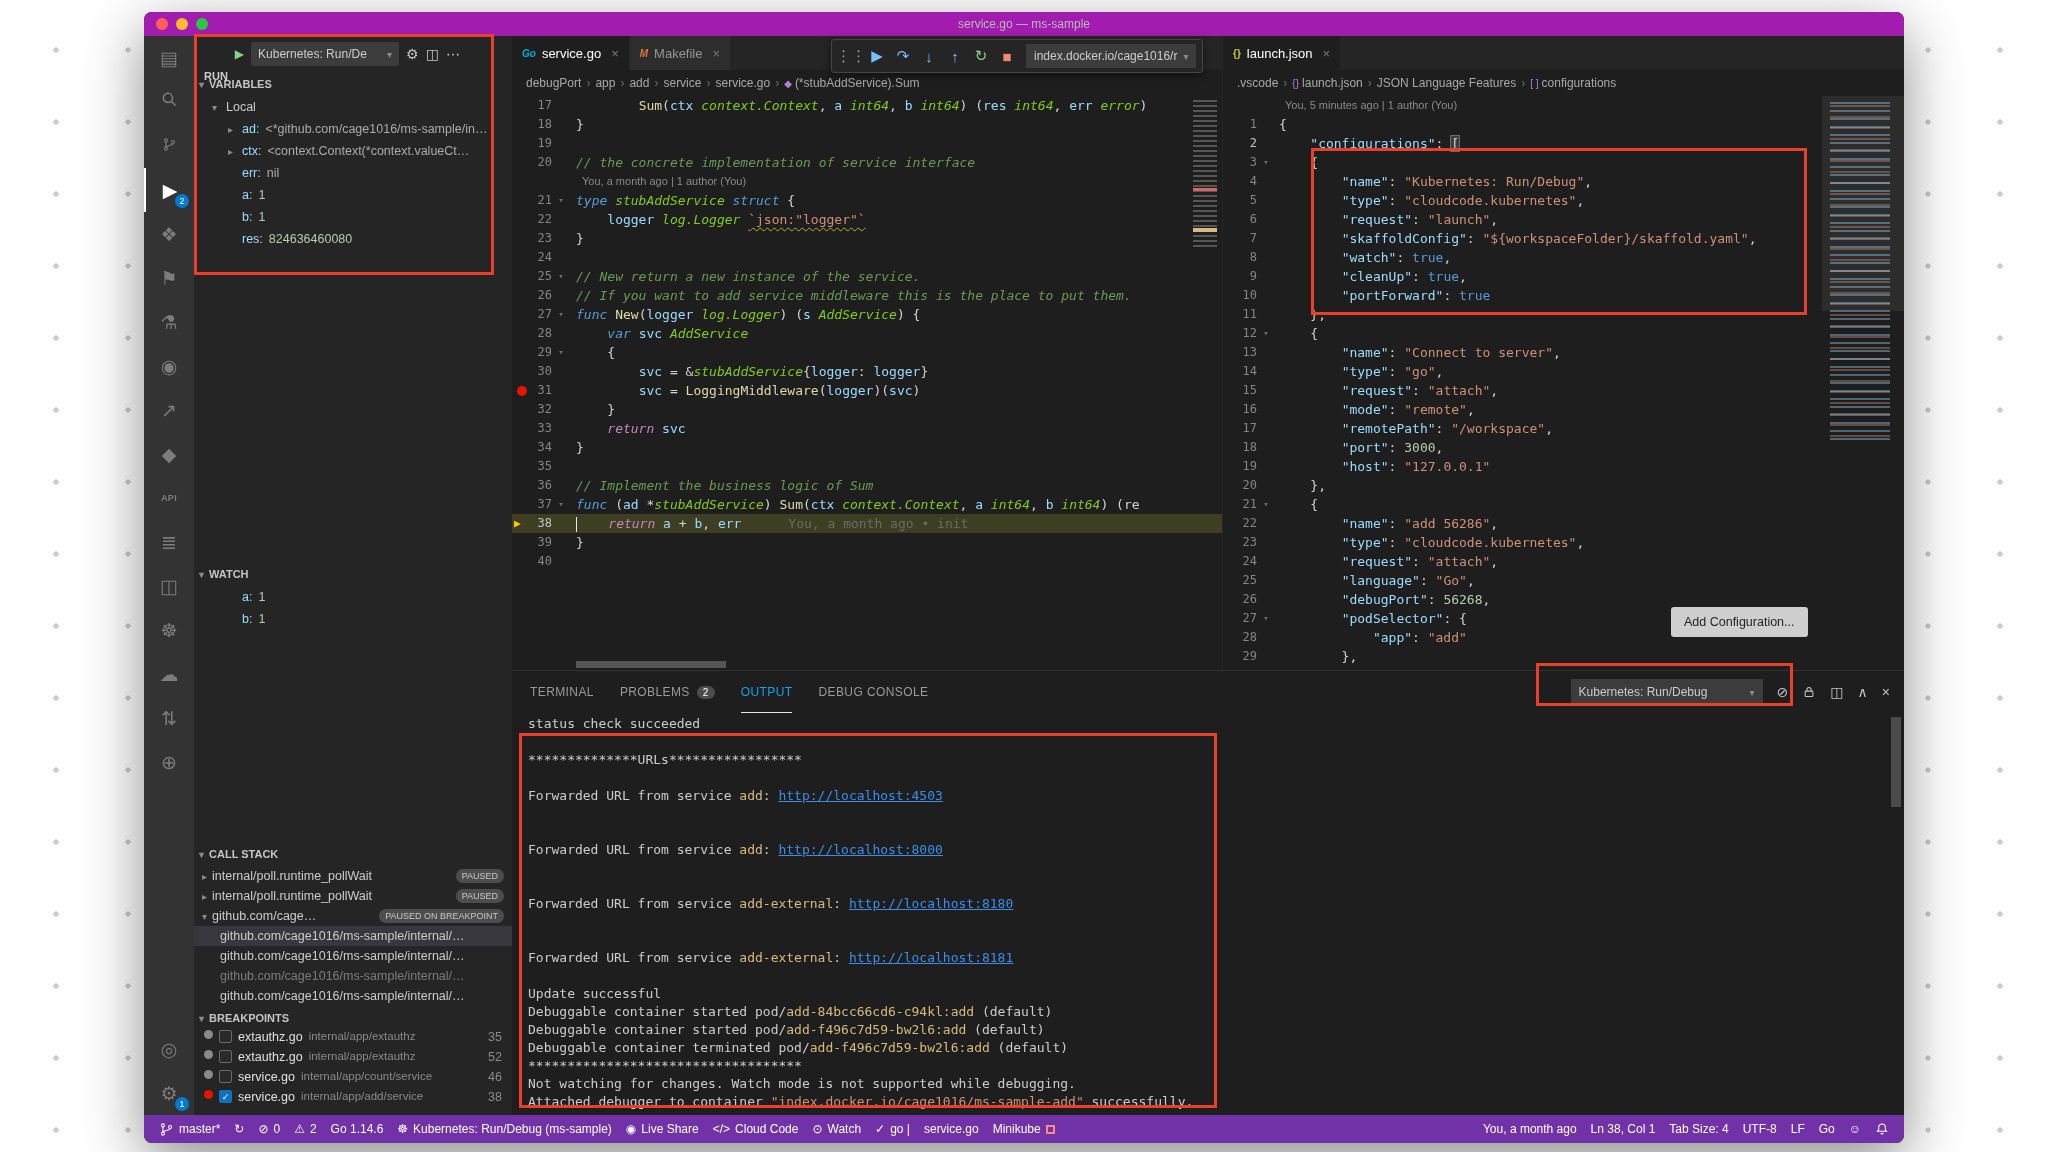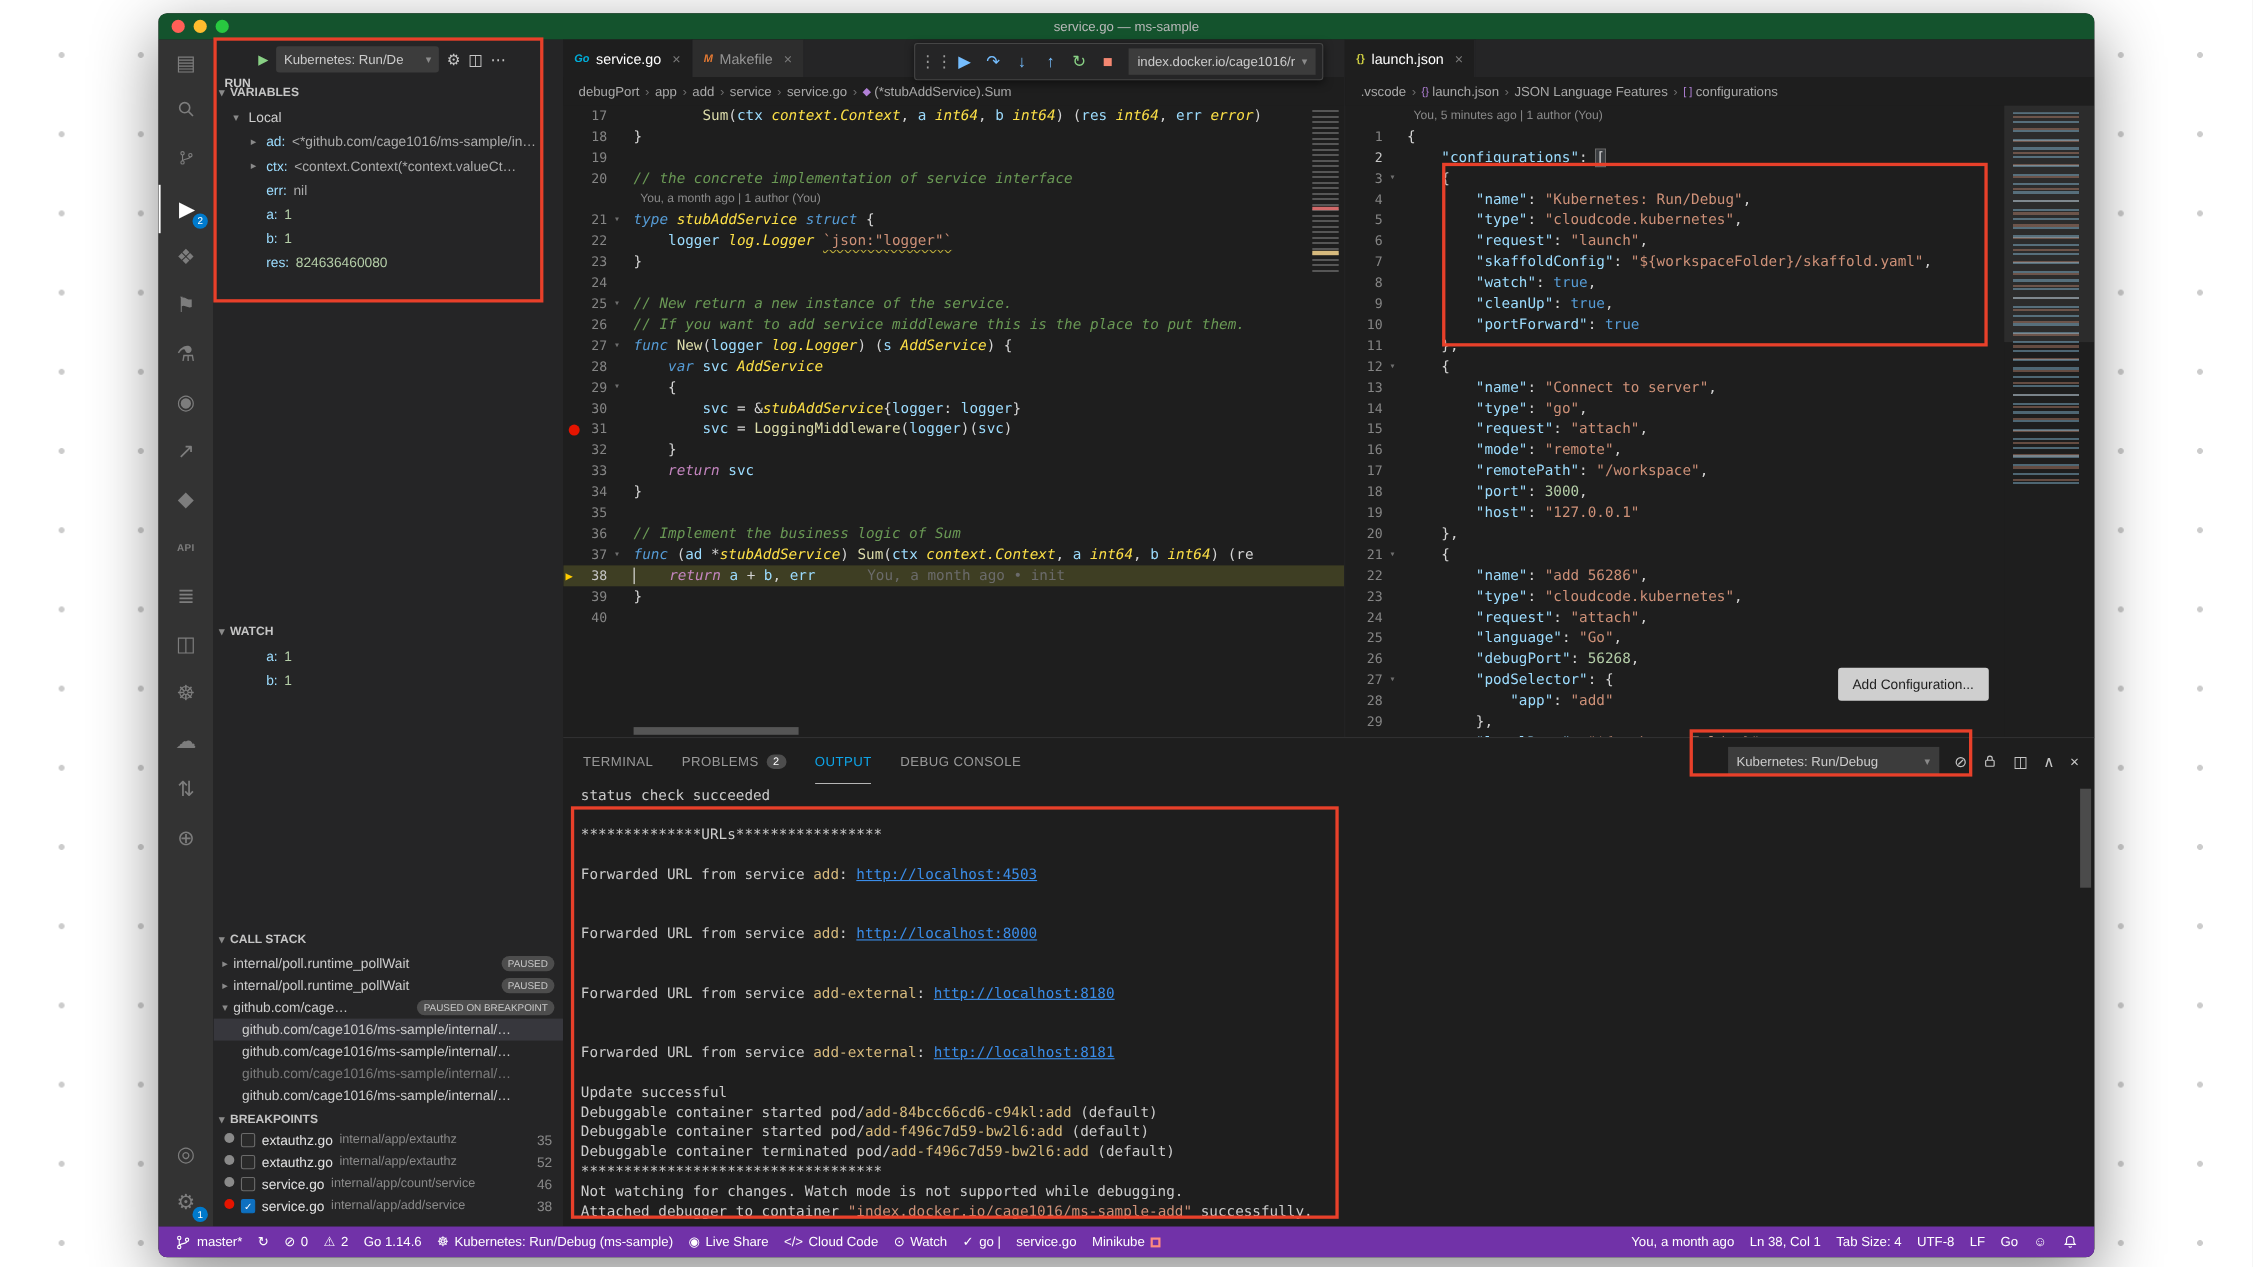--- a/index.html
+++ b/index.html
@@ -4,21 +4,21 @@
 <style>
 *{margin:0;padding:0;box-sizing:border-box;}
 html,body{width:2048px;height:1152px;overflow:hidden;}
 body{font-family:"Liberation Sans",sans-serif;}
 .desktop{position:absolute;inset:0;background-color:#ffffff;
   background-image:radial-gradient(circle,#cccccc 2.4px,transparent 2.9px);
   background-size:72px 72px;background-position:20px 14px;}
 .window{position:absolute;left:144px;top:12px;width:1760px;height:1131px;background:#1e1e1e;
   border-radius:8px;box-shadow:0 18px 60px rgba(0,0,0,.45);overflow:hidden;}
 
-.titlebar{position:absolute;left:0;top:0;right:0;height:24px;background:#14532d;display:flex;align-items:center;justify-content:center;}
+.titlebar{position:absolute;left:0;top:0;right:0;height:24px;background:#a21caf;display:flex;align-items:center;justify-content:center;}
 .traffic{position:absolute;left:12px;top:0;height:24px;display:flex;align-items:center;gap:8px;}
 .tl{width:12px;height:12px;border-radius:50%;}
 .tl.r{background:#ff5f57}.tl.y{background:#febc2e}.tl.g{background:#28c840}
 .title-text{color:#b9b9b9;font-size:12px;}
 
 .activitybar{position:absolute;left:0;top:24px;width:50px;bottom:28px;background:#333333;display:flex;flex-direction:column;justify-content:space-between;align-items:stretch;}
 .ab-col{display:flex;flex-direction:column;}
 .ab-icon{width:50px;height:44px;display:flex;align-items:center;justify-content:center;color:#7d7d7d;font-size:19px;position:relative;cursor:pointer;}
 .ab-icon.active{color:#ffffff;border-left:2px solid #ffffff;}
 .ab-badge{position:absolute;right:5px;bottom:4px;background:#007acc;color:#fff;font-size:9px;min-width:14px;height:14px;border-radius:7px;display:flex;align-items:center;justify-content:center;padding:0 3px;}
@@ -78,21 +78,21 @@
 .line-active .ln{color:#c6c6c6;}
 .g2 .gutter{width:56px;}
 .g2 .gutter .ln{width:34px;}
 .bp-marker{position:absolute;left:5px;top:4.5px;width:10px;height:10px;border-radius:50%;background:#e51400;}
 .cur-marker{position:absolute;left:2px;top:0;color:#ffcc00;font-size:11px;}
 .caret{display:inline-block;width:0;height:15px;border-left:1.5px solid #e8e8e8;vertical-align:middle;}
 .code-text{flex:1;}
 .tk-pl{color:#d4d4d4}
 .tk-kw{color:#569cd6;font-style:italic}
 .tk-ctrl{color:#c586c0;font-style:italic}
-.tk-typ{color:#fde047;font-style:italic}
+.tk-typ{color:#84cc16;font-style:italic}
 .tk-fn{color:#dcdcaa}
 .tk-str{color:#ce9178}
 .tk-num{color:#b5cea8}
 .tk-var{color:#9cdcfe}
 .tk-cm{color:#6a9955;font-style:italic}
 .tk-key{color:#9cdcfe}
 .tk-bool{color:#569cd6}
 .tk-blame{color:#6b6b6b}
 .tk-sq{color:#ce9178;text-decoration:underline wavy #b8a93a 1px;text-underline-offset:3px;}
 .tk-brhl{color:#d4d4d4;background:#3a3d41;outline:1px solid #6a6a6a;}

